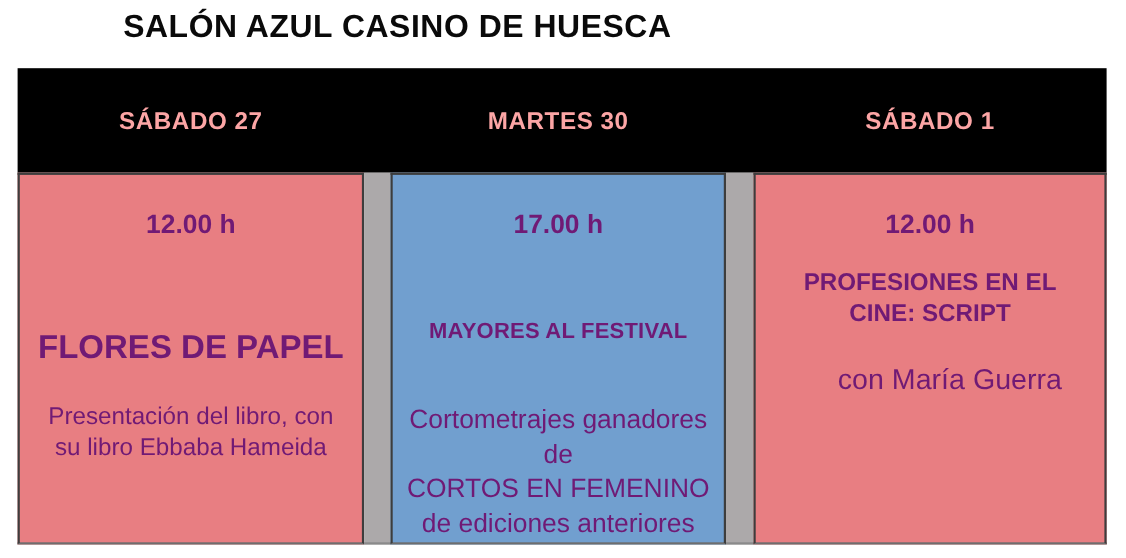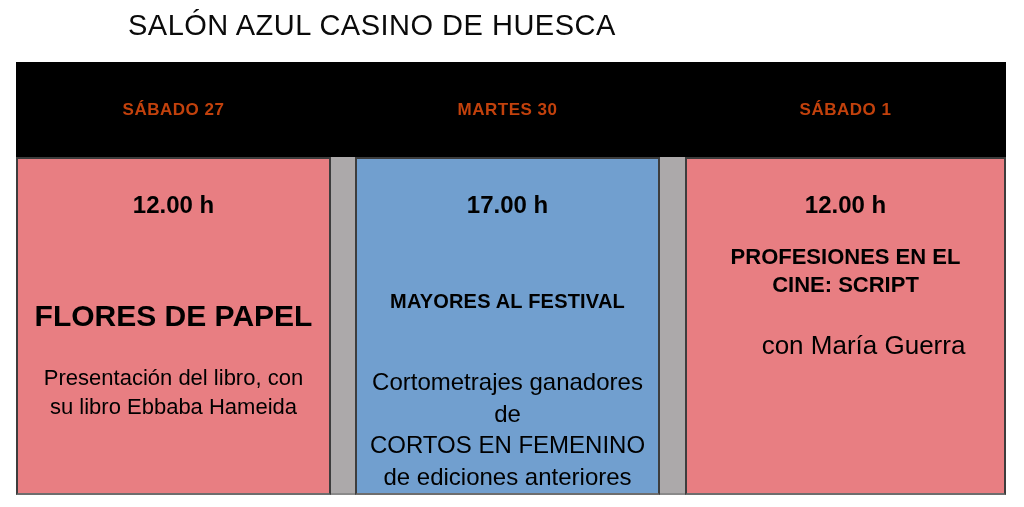--- a/index.html
+++ b/index.html
@@ -10,25 +10,25 @@
   }
   .page {
     position: relative;
     width: 1024px;
     height: 507px;
     background: #ffffff;
     overflow: hidden;
   }
   .title {
     position: absolute;
-    left: 128px;
+    left: 112px;
     top: 9px;
     margin: 0;
     font-size: 29px;
-    font-weight: normal;
+    font-weight: bold;
     letter-spacing: 0.5px;
     color: #0a0a0a;
     white-space: nowrap;
   }
   .table {
     position: absolute;
     left: 16px;
     top: 62px;
     width: 990px;
   }
@@ -37,38 +37,38 @@
     grid-template-columns: 315px 24px 305px 25px 321px;
   }
   .header-row {
     background: #000000;
     height: 95px;
   }
   .header-cell {
     display: flex;
     align-items: center;
     justify-content: center;
-    color: #c2410c;
-    font-size: 17px;
+    color: #fca5a5;
+    font-size: 22px;
     font-weight: bold;
     letter-spacing: 0.5px;
     white-space: nowrap;
   }
   .body-row {
     height: 322px;
   }
   .cell {
     box-sizing: border-box;
     border: 2px solid #3d3d3d;
     border-bottom-color: #6e6e6e;
     display: flex;
     flex-direction: column;
     align-items: center;
     text-align: center;
-    color: #000000;
+    color: #701a75;
   }
   .cell.pink { background: #e87e82; }
   .cell.blue { background: #719fcf; gap: 34px; }
   .gutter {
     background: #aca9aa;
     box-sizing: border-box;
     border-bottom: 2px solid #8a8a8a;
   }
   .time {
     margin-top: 32px;

